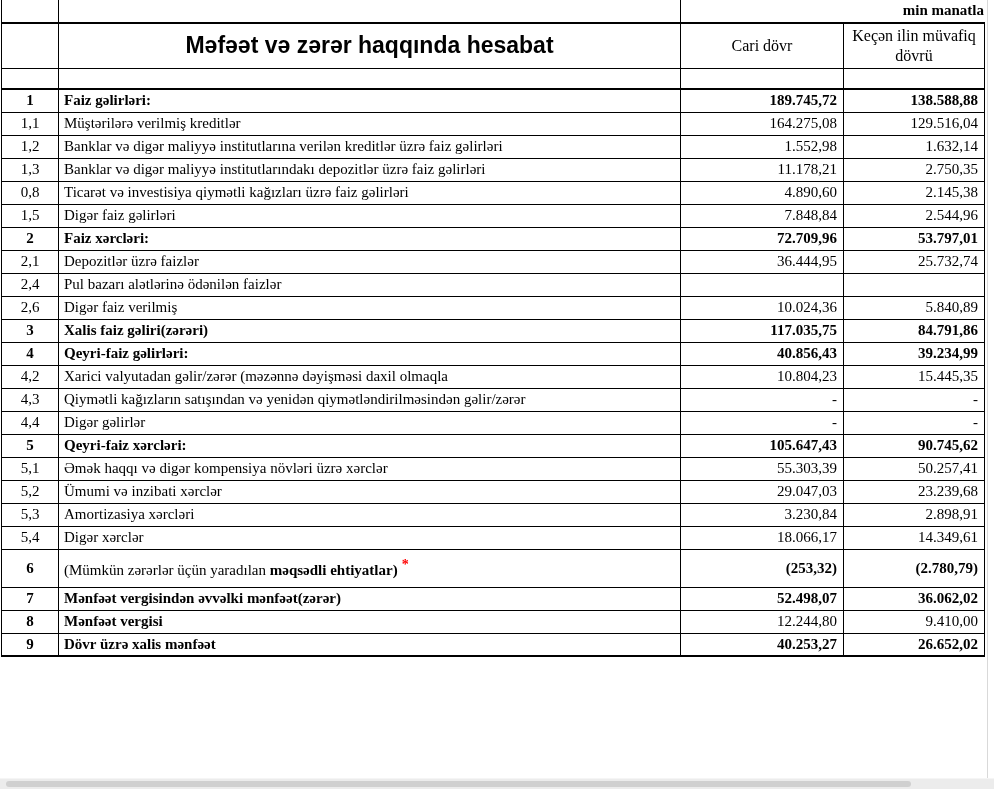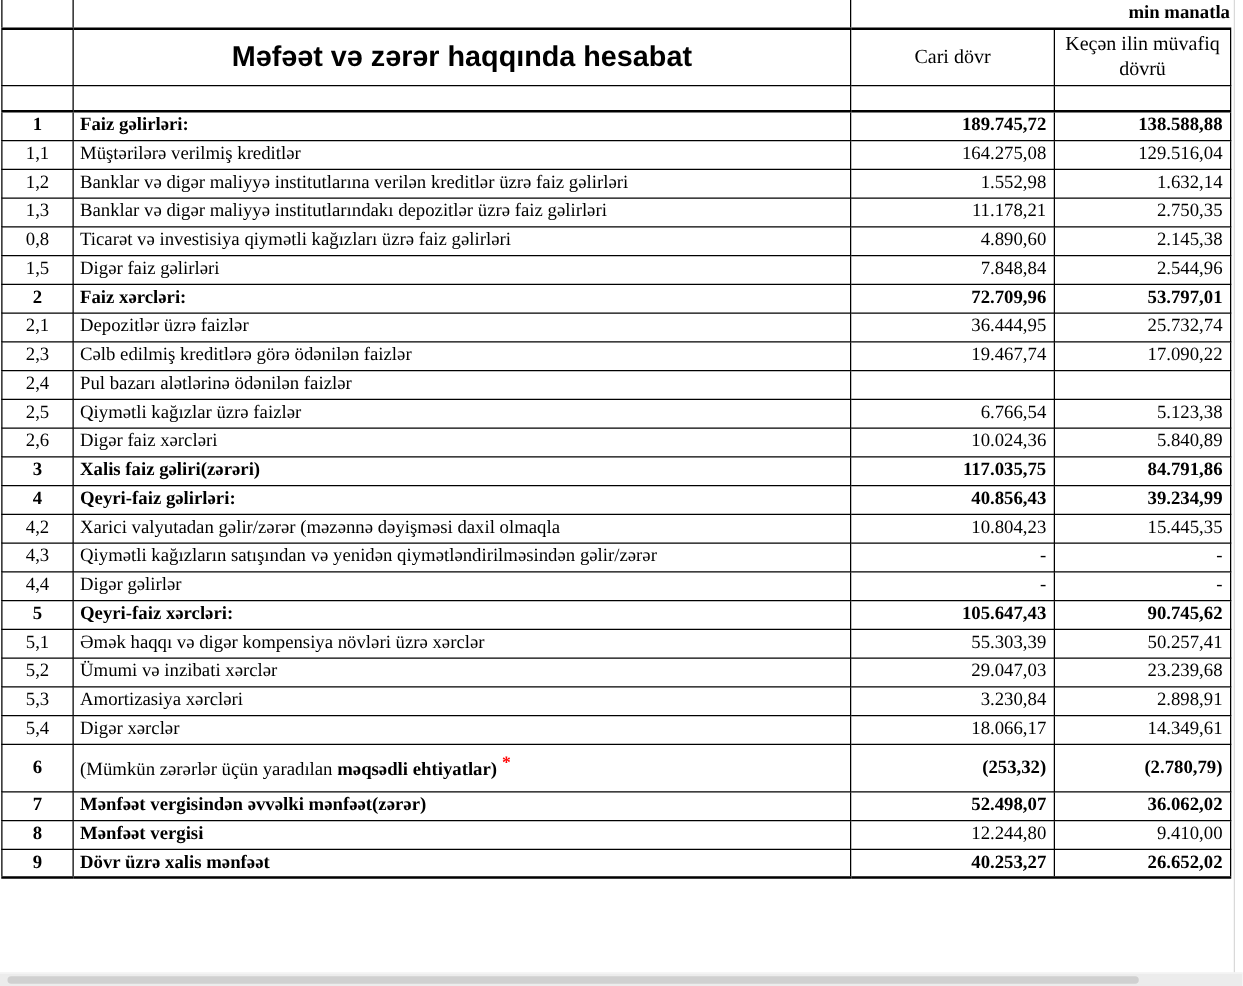--- a/index.html
+++ b/index.html
@@ -139,40 +139,28 @@
           <td class="val bold">72.709,96</td>
           <td class="val bold">53.797,01</td>
         </tr>
         <tr>
           <td class="no">2,1</td>
           <td class="label">Depozitlər üzrə faizlər</td>
           <td class="val">36.444,95</td>
           <td class="val">25.732,74</td>
         </tr>
         <tr>
-          <td class="no">2,3</td>
-          <td class="label">Cəlb edilmiş kreditlərə görə ödənilən faizlər</td>
-          <td class="val">19.467,74</td>
-          <td class="val">17.090,22</td>
-        </tr>
-        <tr>
           <td class="no">2,4</td>
           <td class="label">Pul bazarı alətlərinə ödənilən faizlər</td>
           <td class="val"></td>
           <td class="val"></td>
         </tr>
         <tr>
-          <td class="no">2,5</td>
-          <td class="label">Qiymətli kağızlar üzrə faizlər</td>
-          <td class="val">6.766,54</td>
-          <td class="val">5.123,38</td>
-        </tr>
-        <tr>
           <td class="no">2,6</td>
-          <td class="label">Digər faiz xərcləri</td>
+          <td class="label">Digər faiz verilmiş</td>
           <td class="val">10.024,36</td>
           <td class="val">5.840,89</td>
         </tr>
         <tr>
           <td class="no bold">3</td>
           <td class="label bold">Xalis faiz gəliri(zərəri)</td>
           <td class="val bold">117.035,75</td>
           <td class="val bold">84.791,86</td>
         </tr>
         <tr>

